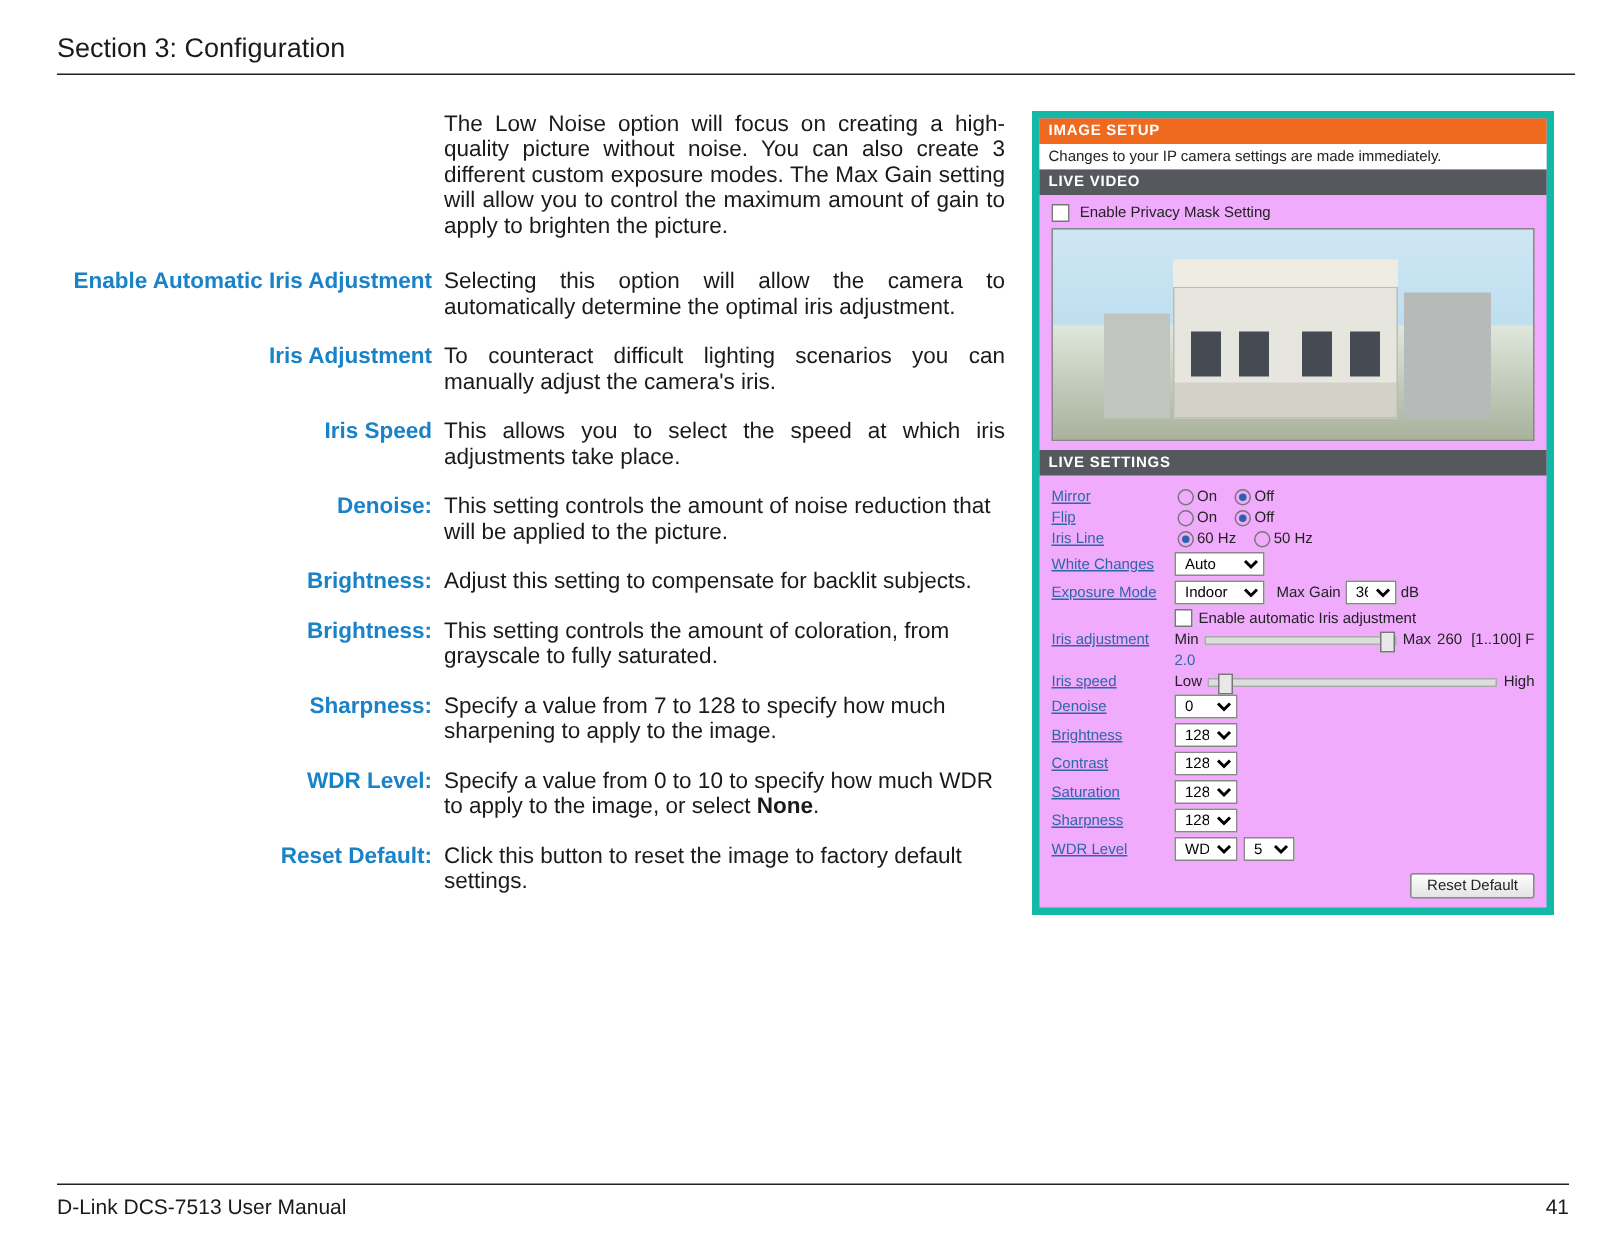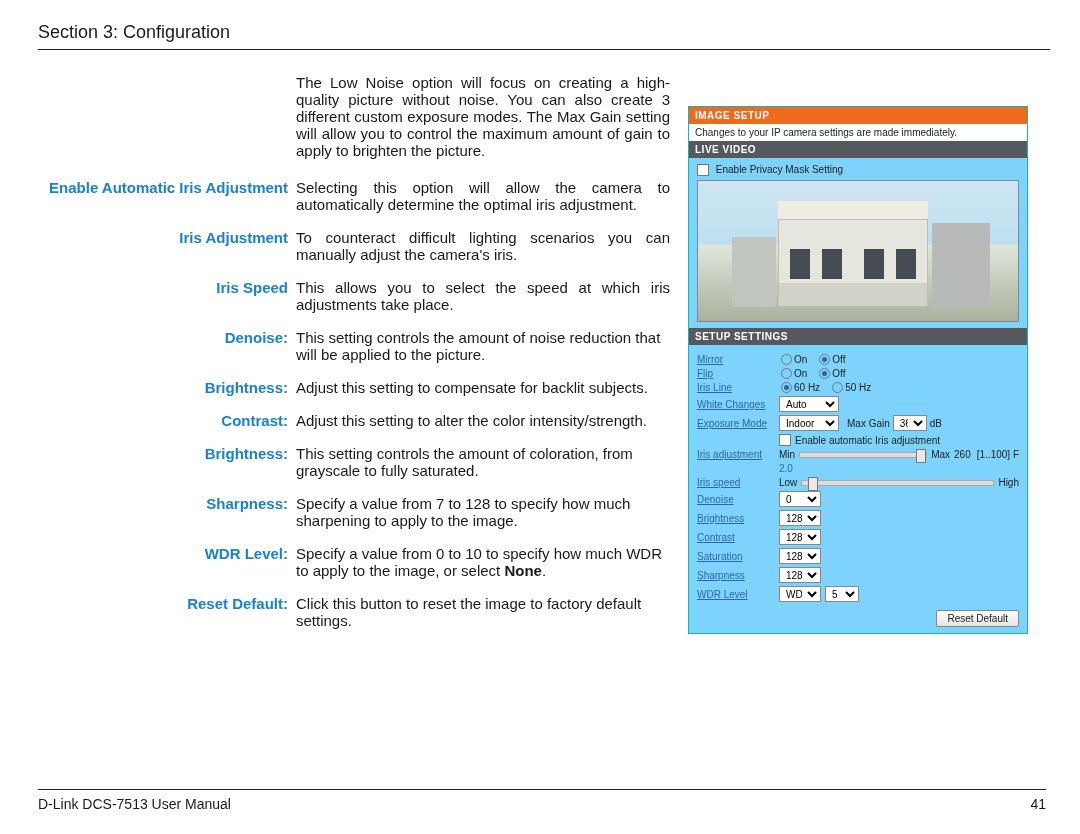--- a/index.html
+++ b/index.html
@@ -38,26 +38,25 @@
     text-align: right;
     padding-right: 8px;
   }
   .def { flex:1; }
   .intro { margin-left:258px; margin-bottom:20px; text-align:justify; }
   .just { text-align:justify; }
 
   
   .panel {
     width:338px;
-    border:1px solid #14b8a6;
+    border:5px solid #14b8a6;
     font-family: Tahoma, Arial, sans-serif;
     font-size:10px;
     color:#222;
-    background:#7dd3fc;
-    margin-top:32px;
+    background:#f0abfc;
   }
   .bar-orange { background:#ef6a1f; color:#fff; padding:3px 6px; font-weight:bold; letter-spacing:.5px; }
   .notice { padding:3px 6px; font-size:10px; background:#fff; }
   .bar-dark { background:#55585c; color:#fff; padding:3px 6px; font-weight:bold; letter-spacing:.5px; }
   .inner { padding:6px 8px; }
   .cb { display:inline-block; width:10px; height:10px; border:1px solid #777; margin-right:4px; vertical-align:middle; background:#fff; }
   .video {
     width:320px; height:140px; border:1px solid #888; margin-top:4px;
     background:
       linear-gradient(#cfe6f3 0%, #bedff0 45%, #dfe6dc 46%, #a8b29c 100%);
@@ -119,24 +118,20 @@
             <div class="term">Iris Speed</div>
             <div class="def just">This allows you to select the speed at which iris adjustments take place.</div>
           </div>
           <div class="row">
             <div class="term">Denoise:</div>
             <div class="def">This setting controls the amount of noise reduction that will be applied to the picture.</div>
           </div>
           <div class="row">
             <div class="term">Brightness:</div>
             <div class="def">Adjust this setting to compensate for backlit subjects.</div>
-          </div>
-          <div class="row">
-            <div class="term">Contrast:</div>
-            <div class="def">Adjust this setting to alter the color intensity/strength.</div>
           </div>
           <div class="row">
             <div class="term">Brightness:</div>
             <div class="def">This setting controls the amount of coloration, from grayscale to fully saturated.</div>
           </div>
           <div class="row">
             <div class="term">Sharpness:</div>
             <div class="def">Specify a value from 7 to 128 to specify how much sharpening to apply to the image.</div>
           </div>
           <div class="row">
@@ -163,21 +158,21 @@
             <div class="roof"></div>
             <div class="building">
               <div class="win" style="left:12px; top:30px;"></div>
               <div class="win" style="left:44px; top:30px;"></div>
               <div class="win" style="left:86px; top:30px;"></div>
               <div class="win" style="left:118px; top:30px;"></div>
             </div>
             <div class="sidebldg-r"></div>
           </div>
         </div>
-        <div class="bar-dark">SETUP SETTINGS</div>
+        <div class="bar-dark">LIVE SETTINGS</div>
         <div class="inner">
 
           <div class="form-row">
             <span class="flabel">Mirror</span>
             <span class="radio"></span>
             <span class="rlabel">On</span>
             <span class="radio sel"></span>
             <span class="rlabel">Off</span>
           </div>
 

